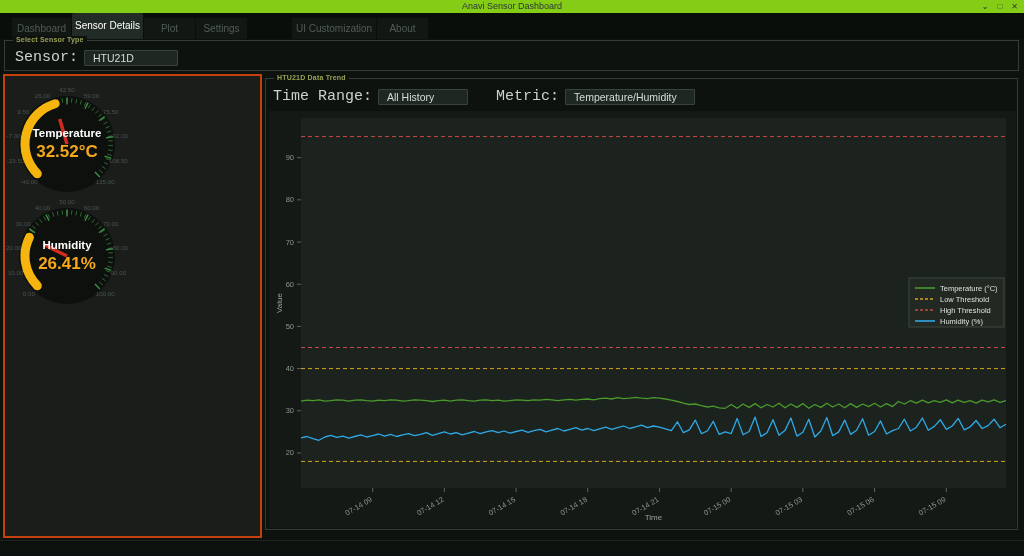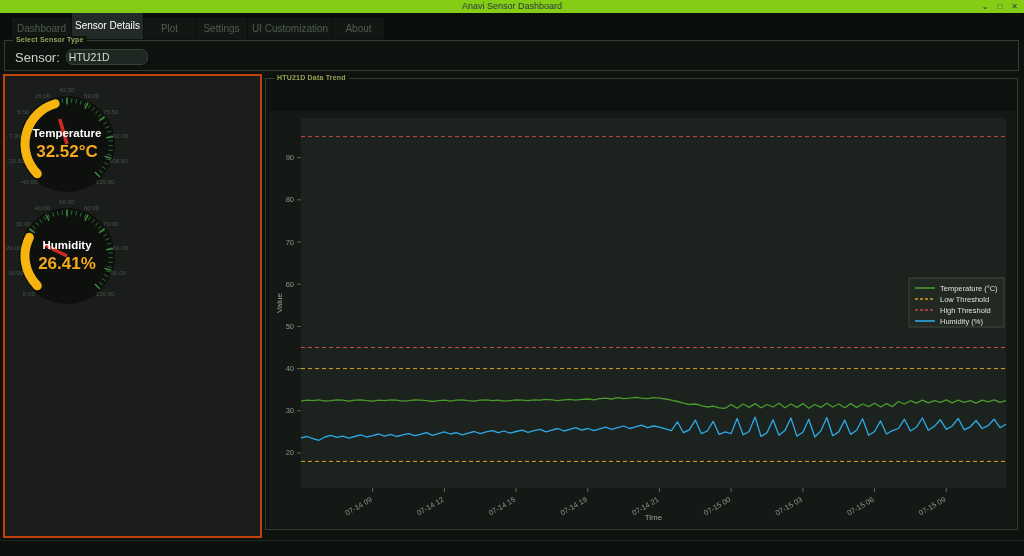--- a/index.html
+++ b/index.html
@@ -15,22 +15,22 @@
   .win-controls{position:absolute;right:6px;top:0;height:13px;display:flex;gap:9px;align-items:center;}
   .win-controls span{font-size:8px;color:#363e44;line-height:13px;cursor:default;font-weight:bold;}
   
   .tabbar{position:absolute;left:0;top:13px;width:1024px;height:26px;background:#0a0e0b;display:flex;align-items:flex-end;padding-left:12px;box-sizing:border-box;}
   .tab{height:21px;line-height:21px;text-align:center;font-size:10px;color:#505c54;background:#121713;border-right:1px solid #0a0e0b;box-sizing:border-box;cursor:default;}
   .tab.active{height:26px;line-height:26px;background:#232b26;color:#ffffff;font-weight:normal;border-radius:2px 2px 0 0;}
   
   .groupbox{position:absolute;border:1px solid #333d36;box-sizing:border-box;}
   .group-title{position:absolute;top:-5px;left:8px;background:#0d120f;padding:0 3px;font-size:7px;font-weight:bold;color:#9ba156;letter-spacing:.2px;}
   .ctl-row{position:absolute;display:flex;align-items:center;gap:6px;}
-  .ctl-label{font-size:13px;color:#cbd2cb;}
-  .combo{background:#1f2722;border:1px solid #38433c;color:#d6ddd6;font-size:10.5px;height:14px;line-height:14px;padding:0 2px;box-sizing:content-box;border-radius:7px;cursor:default;}
+  .ctl-label{font-size:15px;color:#cbd2cb;font-family:Liberation Mono, monospace;}
+  .combo{background:#1f2722;border:1px solid #38433c;color:#d6ddd6;font-size:10.5px;height:14px;line-height:14px;padding:0 8px;box-sizing:content-box;border-radius:1px;cursor:default;}
   
   .left-panel{position:absolute;left:3px;top:74px;width:259px;height:464px;background:#1b1d1b;border:2px solid #c2410c;box-sizing:border-box;}
   .gauge-svg{position:absolute;left:0;overflow:visible;}
   
   .trend-group{left:265px;top:78px;width:753px;height:452px;}
   .chart-canvas{position:absolute;left:3px;top:32px;width:747px;height:417px;background:#141915;}
   .chart-svg{position:absolute;left:0;top:0;overflow:visible;}
   .bottom-strip{position:absolute;left:0;top:540px;width:1024px;height:16px;background:#0c110e;border-top:1px solid #1d241f;}
 </style>
 </head>
@@ -43,21 +43,21 @@
     <span>□</span>
     <span>✕</span>
   </div>
 </div>
 
 <div class="tabbar" id="tabbar">
     <div class="tab" style="width: 60px;">Dashboard</div>
     <div class="tab active" style="width: 72px;">Sensor Details</div>
     <div class="tab" style="width: 52px; margin-top: 39px;">Plot</div>
     <div class="tab" style="width: 52px;">Settings</div>
-    <div class="tab" style="width: 85px;">UI Customization</div>
+    <div class="tab" style="width: 85px; margin-left: 44px;">UI Customization</div>
     <div class="tab" style="width: 52px;">About</div>
   </div>
 
 <div class="groupbox" style="left:4px;top:40px;width:1015px;height:31px;">
   <div class="group-title">Select Sensor Type</div>
   <div class="ctl-row" style="left:10px;top:8px;">
     <span class="ctl-label">Sensor:</span>
     <div class="combo" style="width:76px;">HTU21D</div>
   </div>
 </div>
@@ -208,20 +208,26 @@
       <text x="100.18376618407356" y="96.18376618407356" text-anchor="middle" font-size="6.2px" fill="#48534c">100.00</text>
       <path d="M 32.301515190165 85.698484809835 A 42 42 0 0 1 24.34984372191829 37.3864100121437" fill="none" stroke="#f6b40e" stroke-width="9" stroke-linecap="round"></path>
       <line x1="62" y1="56" x2="38.69276039928275" y2="44.47730143608896" stroke="#cf2b20" stroke-width="3.5"></line>
       <text x="62" y="49" text-anchor="middle" font-size="11.5px" font-weight="bold" fill="#ffffff">Humidity</text>
       <text x="62" y="69" text-anchor="middle" font-size="17px" font-weight="bold" fill="#f5a81c">26.41%</text>
     </svg>
 </div>
 
 <div class="groupbox trend-group">
   <div class="group-title">HTU21D Data Trend</div>
+  <div class="ctl-row" style="left:7px;top:9px;">
+    <span class="ctl-label">Time Range:</span>
+    <div class="combo" style="width:72px;">All History</div>
+    <span class="ctl-label" style="margin-left:22px;">Metric:</span>
+    <div class="combo" style="width:112px;">Temperature/Humidity</div>
+  </div>
   <div class="chart-canvas">
     <svg class="chart-svg" id="chart" width="747" height="417">
         <rect x="32" y="7" width="705" height="370" fill="#1c231e"></rect>
         <line x1="28" y1="341.9828962371722" x2="32" y2="341.9828962371722" stroke="#5a665e" stroke-width="1"></line>
         <text x="25" y="344.4828962371722" text-anchor="end" font-size="7.5px" fill="#8a968e">20</text>
         <line x1="28" y1="299.79361459521095" x2="32" y2="299.79361459521095" stroke="#5a665e" stroke-width="1"></line>
         <text x="25" y="302.29361459521095" text-anchor="end" font-size="7.5px" fill="#8a968e">30</text>
         <line x1="28" y1="257.60433295324975" x2="32" y2="257.60433295324975" stroke="#5a665e" stroke-width="1"></line>
         <text x="25" y="260.10433295324975" text-anchor="end" font-size="7.5px" fill="#8a968e">40</text>
         <line x1="28" y1="215.4150513112885" x2="32" y2="215.4150513112885" stroke="#5a665e" stroke-width="1"></line>

